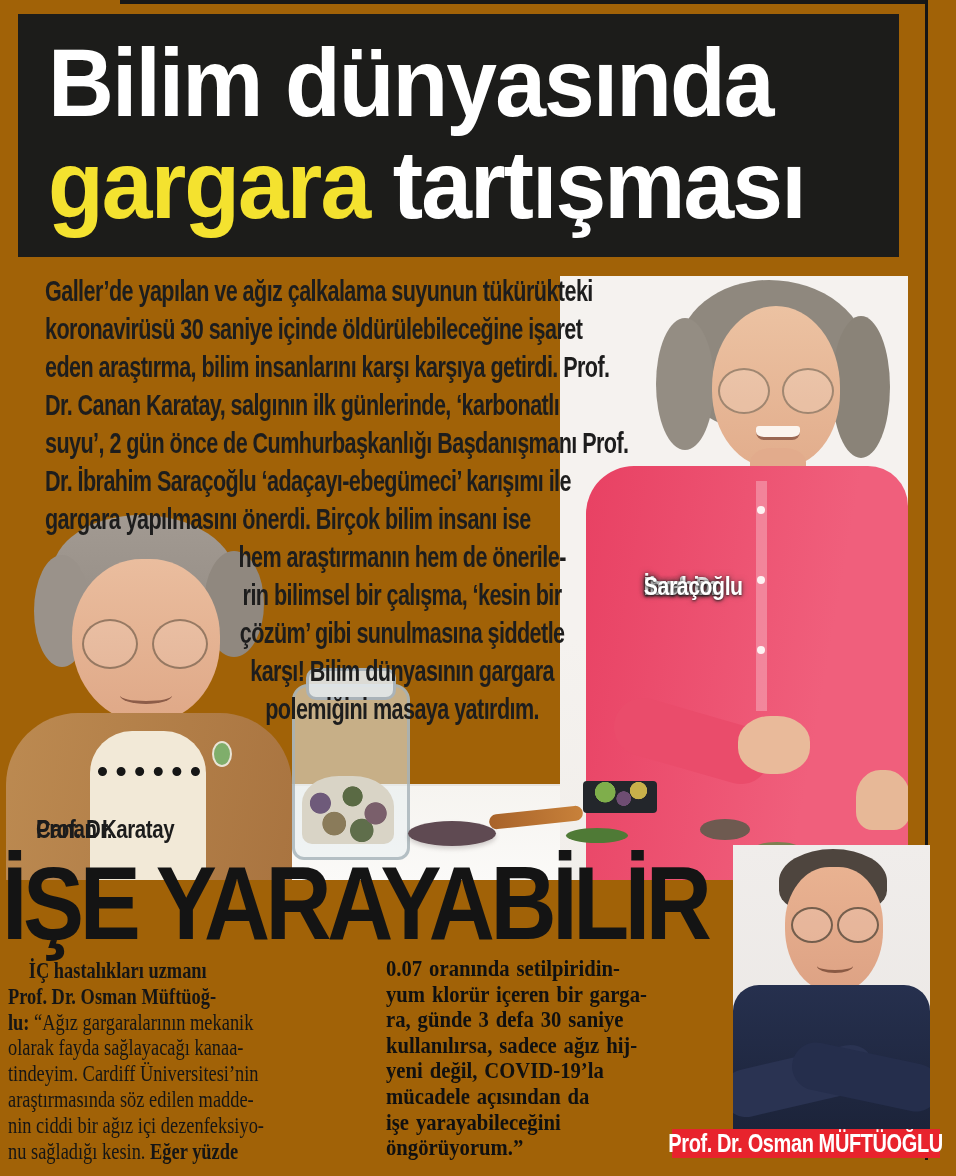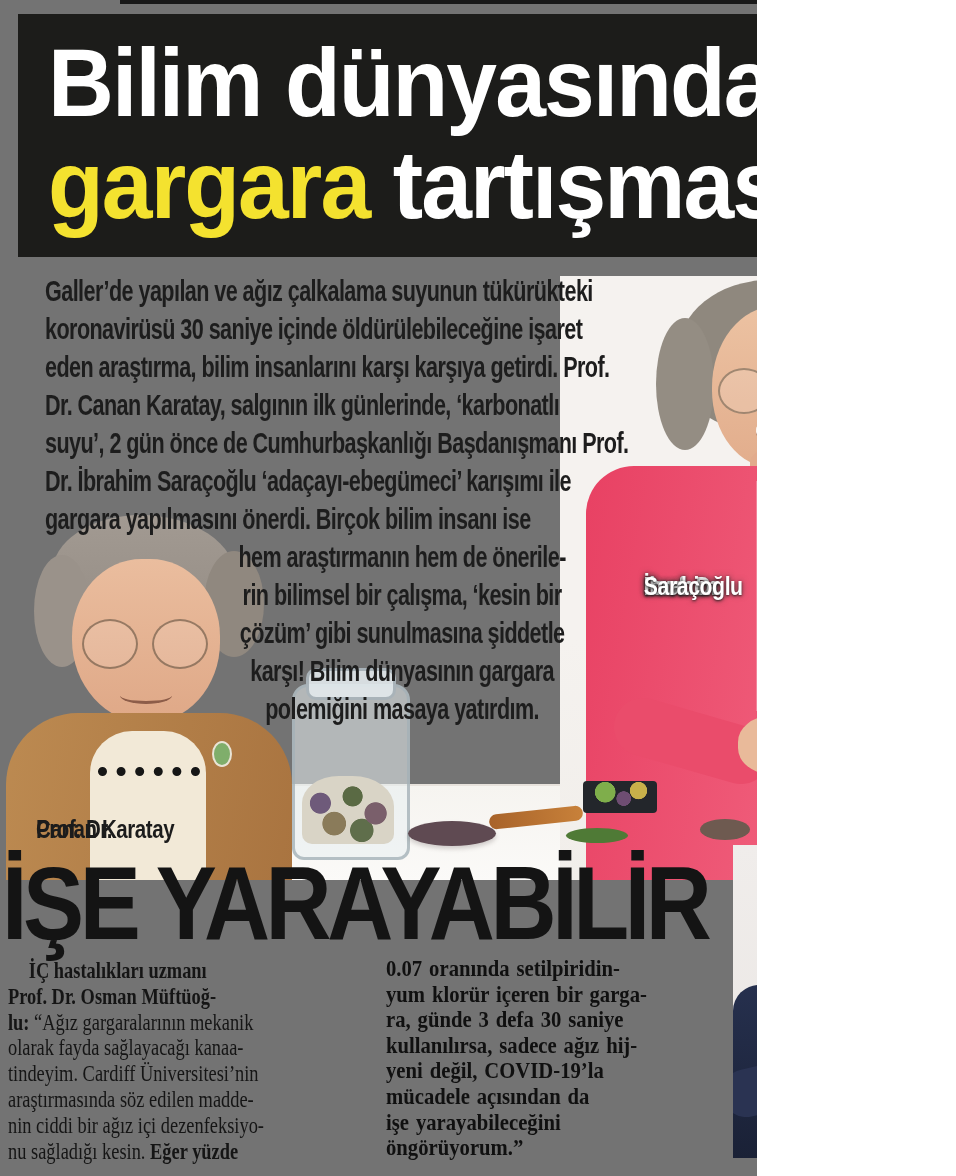--- a/index.html
+++ b/index.html
@@ -1,16 +1,16 @@
 <!DOCTYPE html>
 <html><head>
 <meta charset="utf-8">
 <style>
   html,body{margin:0;padding:0;background:#ffffff;}
-  .page{position:relative;width:757px;height:1176px;background:#737373;overflow:hidden;
+  .page{position:relative;width:956px;height:1176px;background:#a16207;overflow:hidden;
         font-family:"Liberation Sans",sans-serif;}
   
   .top-rule{position:absolute;left:120px;top:0;width:806px;height:4px;background:#181818;}
   .right-rule{position:absolute;left:925px;top:0;width:3px;height:1160px;background:#151515;}
 
   
   .headline-box{position:absolute;left:18px;top:14px;width:881px;height:243px;background:#1c1c1a;}
   .hl-inner{padding:18px 0 0 30px;}
   .hl-line{font-weight:bold;font-size:96px;line-height:102px;letter-spacing:-2px;
            transform:scaleX(.95);transform-origin:0 0;white-space:nowrap;color:#ffffff;}
@@ -218,20 +218,23 @@
   <div class="fig-osman">
     <div class="os-hair"></div>
     <div class="os-face"></div>
     <div class="os-lens l"></div>
     <div class="os-lens r"></div>
     <div class="os-mouth"></div>
     <div class="os-sweater"></div>
     <div class="os-arm1"></div>
     <div class="os-arm2"></div>
   </div>
+  <div class="red-caption">
+    <span>Prof. Dr. Osman MÜFTÜOĞLU</span>
+  </div>
 
   <div class="col col-left">
     <div class="b ind">İÇ hastalıkları uzmanı</div>
     <div class="b">Prof. Dr. Osman Müftüoğ-</div>
     <div><span class="b">lu:</span><span> “Ağız gargaralarının mekanik</span></div>
     <div>olarak fayda sağlayacağı kanaa-</div>
     <div>tindeyim. Cardiff Üniversitesi’nin</div>
     <div>araştırmasında söz edilen madde-</div>
     <div>nin ciddi bir ağız içi dezenfeksiyo-</div>
     <div><span>nu sağladığı kesin. </span><span class="b">Eğer yüzde</span></div>

